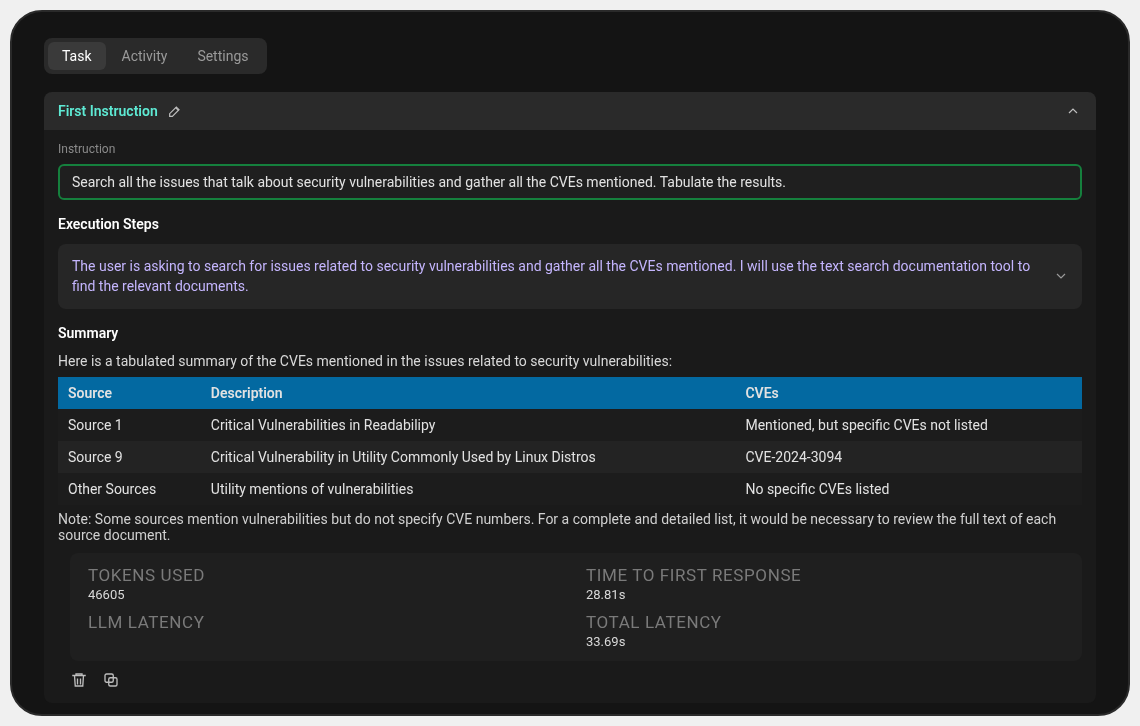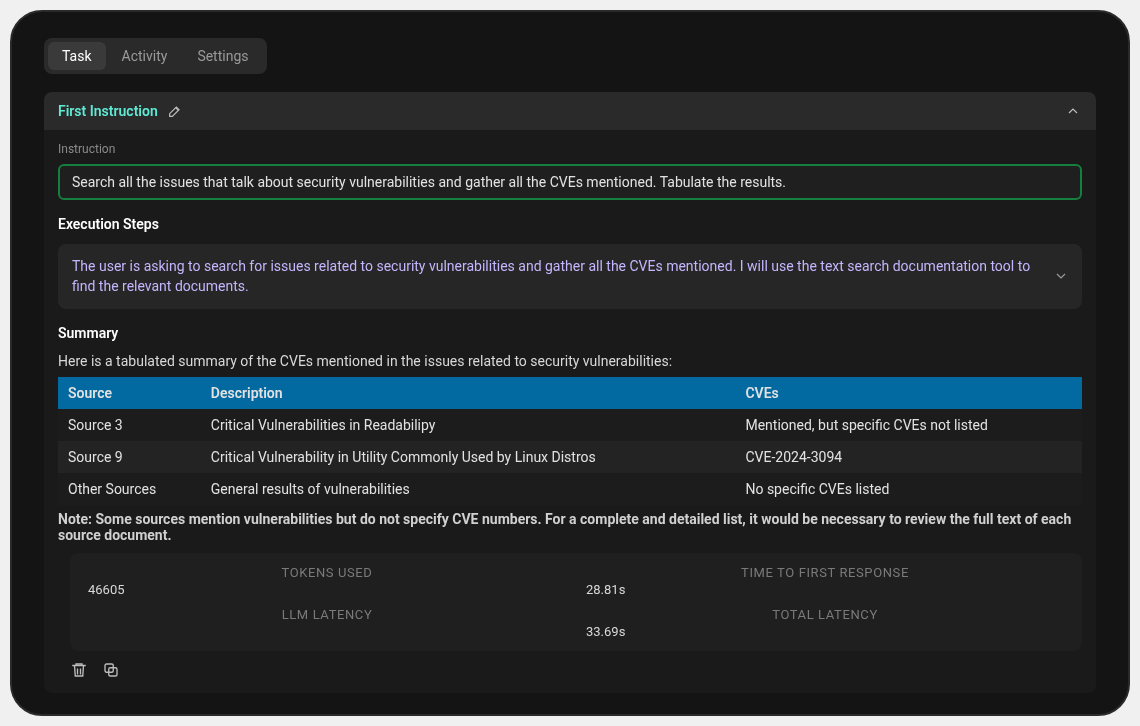--- a/index.html
+++ b/index.html
@@ -130,38 +130,36 @@
   }
   table.results tbody td {
     padding: 8px 10px;
   }
   table.results tbody tr:nth-child(odd) { background: #1c1c1c; }
   table.results tbody tr:nth-child(even) { background: #232323; }
   .note {
     color: #d0d0d0;
     margin-top: 6px;
     margin-bottom: 10px;
-    font-weight: bold;
   }
   .metrics {
     background: #1f1f1f;
     border-radius: 8px;
     padding: 12px 18px;
     display: grid;
     grid-template-columns: 1fr 1fr;
     row-gap: 10px;
     column-gap: 20px;
     margin-left: 12px;
   }
   .metric-label {
-    font-size: 13px;
+    font-size: 17px;
     letter-spacing: 0.6px;
     color: #7a7a7a;
     text-transform: uppercase;
-    text-align: center;
   }
   .metric-value {
     font-size: 13px;
     color: #d8d8d8;
     margin-top: 2px;
   }
   .action-row {
     display: flex;
     gap: 14px;
     margin-top: 10px;
@@ -217,32 +215,32 @@
       <table class="results">
         <thead>
           <tr>
             <th>Source</th>
             <th>Description</th>
             <th>CVEs</th>
           </tr>
         </thead>
         <tbody>
           <tr>
-            <td>Source 3</td>
+            <td>Source 1</td>
             <td>Critical Vulnerabilities in Readabilipy</td>
             <td>Mentioned, but specific CVEs not listed</td>
           </tr>
           <tr>
             <td>Source 9</td>
             <td>Critical Vulnerability in Utility Commonly Used by Linux Distros</td>
             <td>CVE-2024-3094</td>
           </tr>
           <tr>
             <td>Other Sources</td>
-            <td>General results of vulnerabilities</td>
+            <td>Utility mentions of vulnerabilities</td>
             <td>No specific CVEs listed</td>
           </tr>
         </tbody>
       </table>
 
       <div class="note">Note: Some sources mention vulnerabilities but do not specify CVE numbers. For a complete and detailed list, it would be necessary to review the full text of each source document.</div>
 
       <div class="metrics">
         <div>
           <div class="metric-label">TOKENS USED</div>

